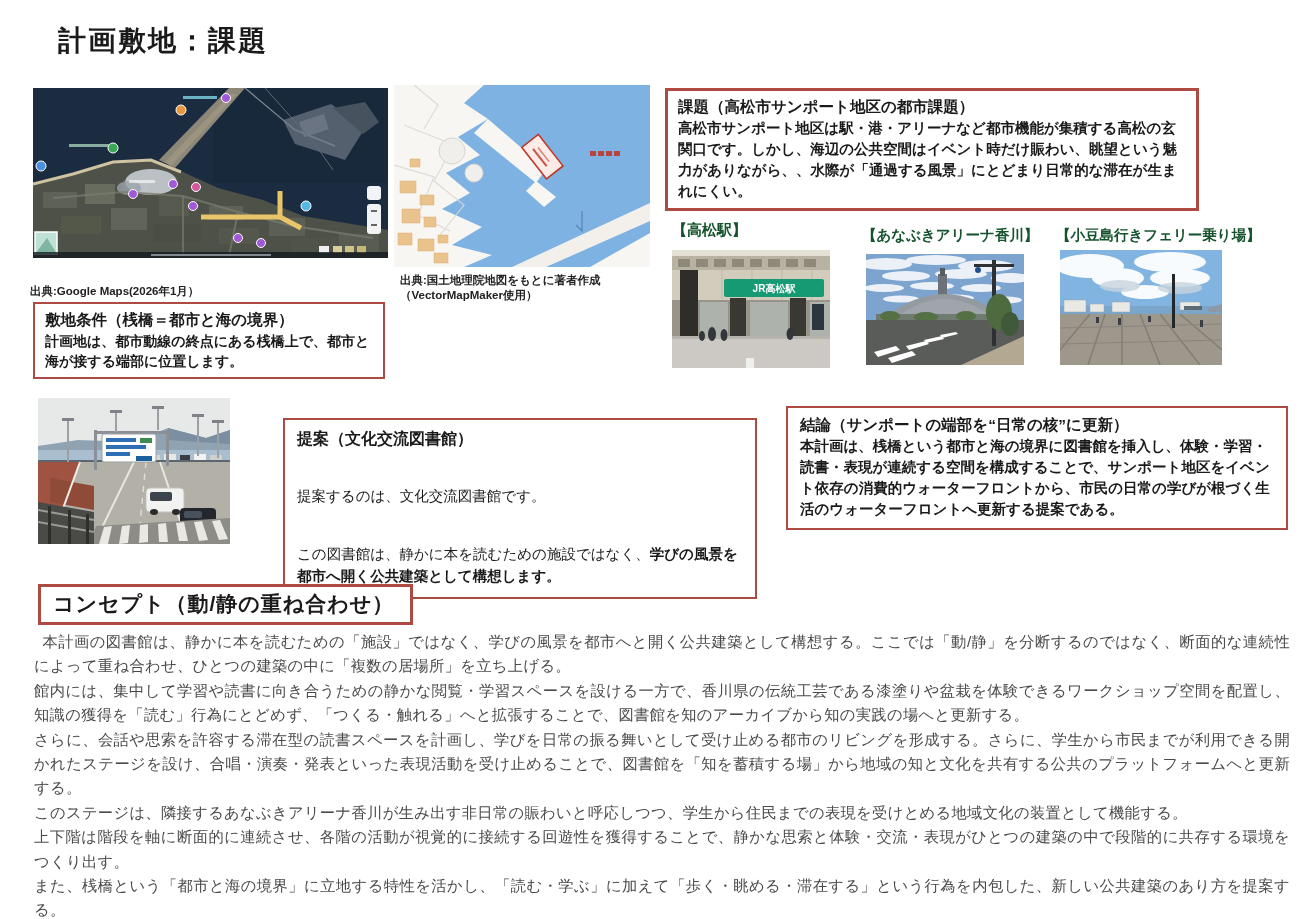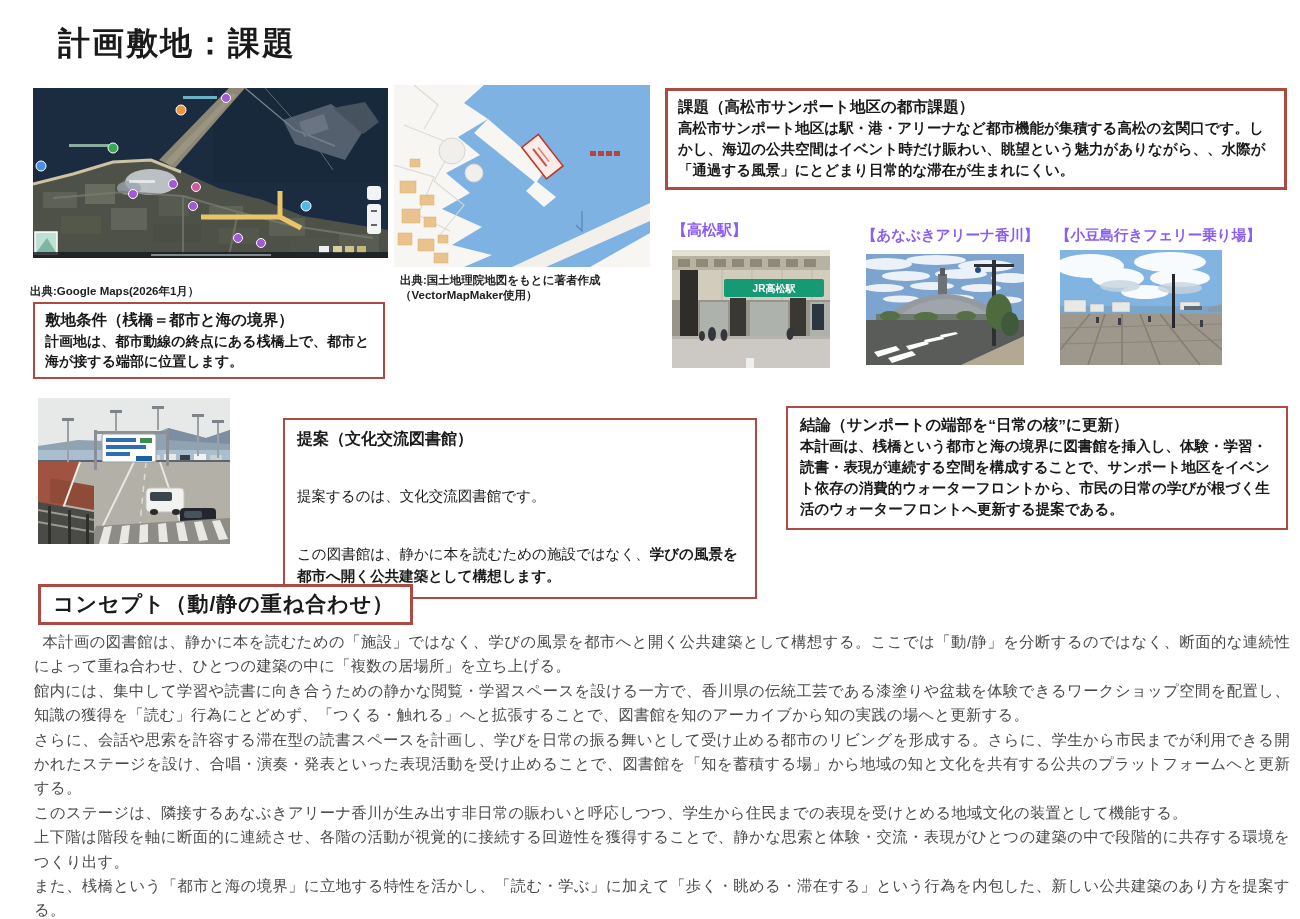--- a/index.html
+++ b/index.html
@@ -7,23 +7,23 @@
     --ink:#1a1a1a;
     --gray:#4a4a4a;
   }
   html,body{margin:0;padding:0;background:#888;}
   .slide{
     position:relative;width:1300px;height:919px;background:#ffffff;
     font-family:"Liberation Sans","DejaVu Sans",sans-serif;color:var(--ink);
     overflow:hidden;margin:0 auto;
   }
   .abs{position:absolute;}
-  .slide-title{left:58px;top:22px;font-size:32px;font-weight:bold;letter-spacing:2px;}
+  .slide-title{left:58px;top:22px;font-size:28px;font-weight:bold;letter-spacing:2px;}
   .caption-small{font-size:11.5px;font-weight:bold;color:#222;line-height:15px;}
-  .photo-caption{font-size:14.5px;font-weight:600;color:#8b5cf6;}
+  .photo-caption{font-size:14.5px;font-weight:600;color:#14532d;}
   .redbox{border:2.5px solid var(--red);background:#fff;box-sizing:border-box;padding:5px 10px 6px 10px;}
   .redbox .bx-title{font-size:15.5px;font-weight:bold;line-height:21px;}
   .redbox .bx-body{font-size:14px;font-weight:600;line-height:20px;margin-top:1px;}
   .redbox.thick{border-width:3px;}
   .proposal .bx-title{font-size:16px;}
   .proposal .bx-body{font-weight:400;font-size:14.5px;line-height:22px;margin-top:36px;}
   .proposal .bold{font-weight:bold;}
   .conclusion .bx-body{font-size:14.5px;line-height:21px;}
   .concept-header{
     border:3px solid var(--red);display:inline-block;padding:3px 16px 4px 12px;
@@ -166,21 +166,21 @@
       </g>
 
       <polyline points="188,126 188,146 182,140" stroke="#5a86b0" stroke-width="1.2" fill="none"></polyline>
     </svg>
   </div>
   <div class="abs caption-small" style="left:400px;top:273px;width:250px;">
     <div>出典:国土地理院地図をもとに著者作成</div>
     <div>（VectorMapMaker使用）</div>
   </div>
 
-  <div class="abs redbox thick" style="left:665px;top:88px;width:622px;">
+  <div class="abs redbox thick" style="left:665px;top:88px;width:534px;">
     <div class="bx-title">課題（高松市サンポート地区の都市課題）</div>
     <div class="bx-body" style="font-size:14.5px;line-height:21px;">高松市サンポート地区は駅・港・アリーナなど都市機能が集積する高松の玄関口です。しかし、海辺の公共空間はイベント時だけ賑わい、眺望という魅力がありながら、、水際が「通過する風景」にとどまり日常的な滞在が生まれにくい。</div>
   </div>
 
   <div class="abs photo-caption" style="left:672px;top:221px;font-size:15px;">【高松駅】</div>
   <div class="abs photo-caption" style="left:862px;top:226px;">【あなぶきアリーナ香川】</div>
   <div class="abs photo-caption" style="left:1056px;top:226px;">【小豆島行きフェリー乗り場】</div>
 
   <div class="abs" style="left:672px;top:250px;width:158px;height:98px;">
     <svg width="158" height="118" viewBox="0 0 158 118" preserveAspectRatio="none">

